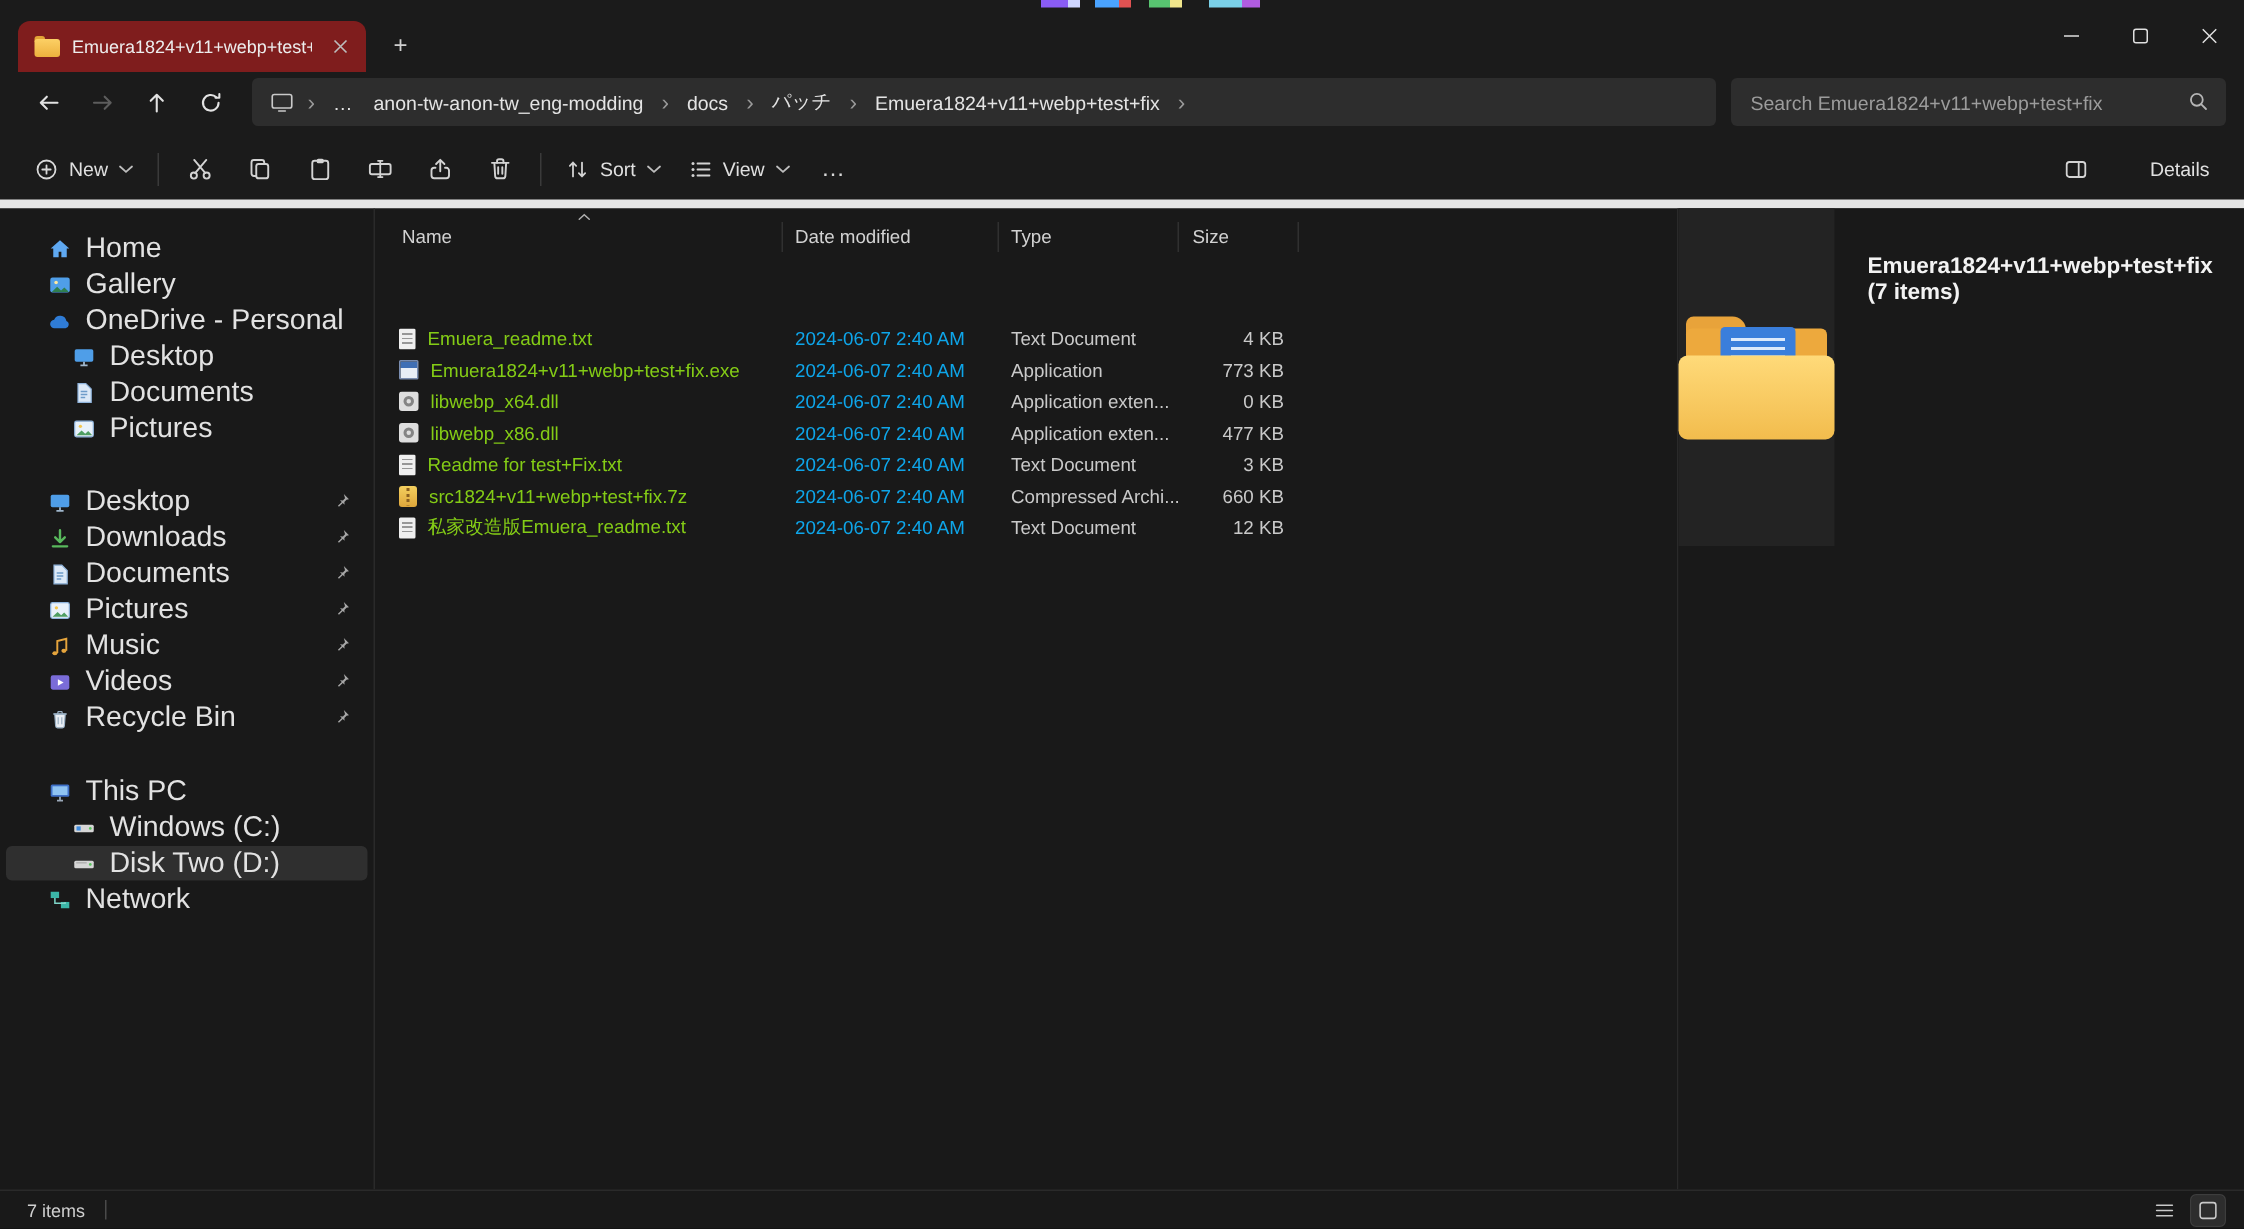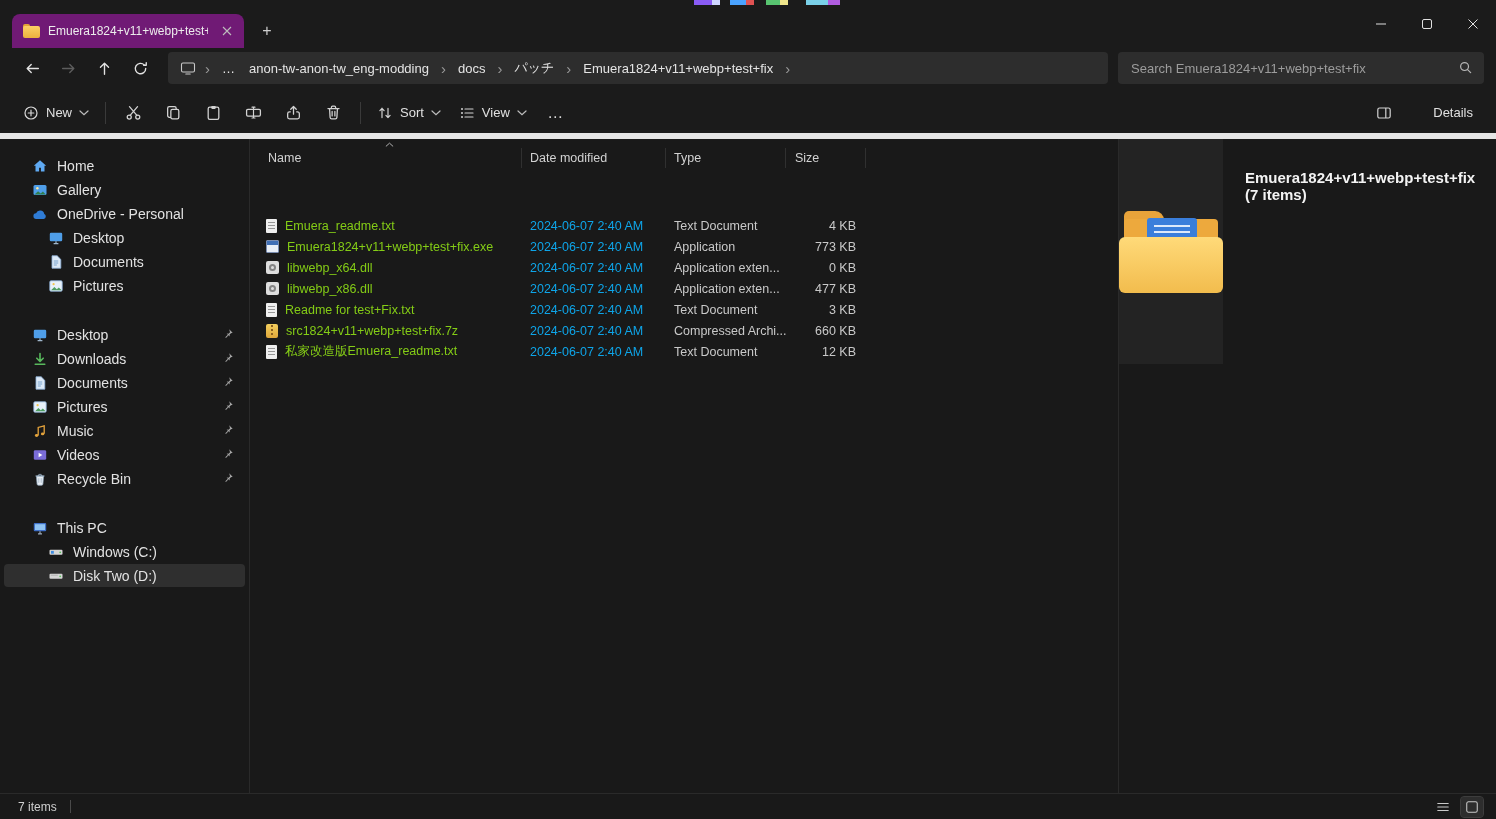--- a/index.html
+++ b/index.html
@@ -5,58 +5,58 @@
   * { margin:0; padding:0; box-sizing:border-box; }
   html,body { background:#101010; }
   body { font-family:"Liberation Sans","DejaVu Sans",sans-serif; width:1496px; height:819px; overflow:hidden; }
 
   .window { position:relative; width:1496px; height:819px; background:#191919; color:#e8e8e8; display:flex; flex-direction:column; overflow:hidden; }
 
   
   .titlebar { position:relative; height:48px; background:#1b1b1b; flex:0 0 auto; display:flex; align-items:flex-end; }
   .peek-strip { position:absolute; top:0; left:688px; width:202px; height:5px;
     background:linear-gradient(90deg,#1b1b1b 0 6px,#8a5cf5 6px 24px,#cfd6ff 24px 32px,#1b1b1b 32px 42px,#4aa3ff 42px 58px,#e05252 58px 66px,#1b1b1b 66px 78px,#58c470 78px 92px,#f0e68c 92px 100px,#1b1b1b 100px 118px,#7ad0e8 118px 140px,#b05ce0 140px 152px,#1b1b1b 152px 202px); }
-  .tab { width:232px; height:34px; background:#701a75; border-radius:8px 8px 0 0; margin-left:12px; display:flex; align-items:center; gap:8px; padding:0 6px 0 11px; }
+  .tab { width:232px; height:34px; background:#7f1d1d; border-radius:8px 8px 0 0; margin-left:12px; display:flex; align-items:center; gap:8px; padding:0 6px 0 11px; }
   .tab-title { flex:1; font-size:12px; color:#ededed; white-space:nowrap; overflow:hidden; }
   .tab-close { width:22px; height:22px; border-radius:4px; display:flex; align-items:center; justify-content:center; flex:0 0 auto; }
   .newtab-btn { width:30px; height:30px; margin:0 0 2px 8px; border-radius:4px; display:flex; align-items:center; justify-content:center; color:#cfcfcf; font-size:16px; }
   .win-controls { position:absolute; right:0; top:0; height:48px; display:flex; }
   .wc-btn { width:46px; height:48px; display:flex; align-items:center; justify-content:center; }
 
   
   .smfolder { position:relative; width:17px; height:14px; flex:0 0 auto; }
   .smfolder::before { content:""; position:absolute; left:0; top:0; width:7px; height:4px; background:#e2a336; border-radius:2px 2px 0 0; }
   .smfolder::after { content:""; position:absolute; left:0; top:2px; width:17px; height:12px; background:linear-gradient(180deg,#fcd065,#edb13e); border-radius:2px; }
 
   
   .navbar { height:44px; background:#1b1b1b; display:flex; align-items:center; padding:0 12px 4px 14px; flex:0 0 auto; }
   .nav-btn { width:36px; height:32px; border-radius:4px; display:flex; align-items:center; justify-content:center; flex:0 0 auto; }
   .breadcrumb { flex:1; height:32px; background:#2d2d2d; border-radius:4px; margin:0 10px 0 10px; display:flex; align-items:center; padding:0 8px; font-size:13px; min-width:0; }
   .crumb { padding:3px 7px; border-radius:4px; color:#e4e4e4; white-space:nowrap; }
   .crumb-sep { width:15px; text-align:center; color:#9a9a9a; font-size:15px; line-height:1; }
   .bc-icon { margin:0 4px 0 4px; display:flex; }
-  .searchbox { position:relative; width:366px; height:32px; background:#2d2d2d; border-radius:4px; flex:0 0 auto; }
+  .searchbox { position:relative; width:330px; height:32px; background:#2d2d2d; border-radius:4px; flex:0 0 auto; }
   .searchbox input { position:absolute; inset:0; background:transparent; border:none; outline:none; color:#dcdcdc; font-size:13px; padding:0 36px 0 13px; font-family:inherit; }
   .searchbox input::placeholder { color:#9c9c9c; }
   .search-ic { position:absolute; right:11px; top:8px; }
 
   
   .toolbar { height:47px; background:#1b1b1b; border-bottom:6px solid #e5e5e5; display:flex; align-items:center; padding:0 14px; flex:0 0 auto; }
   .tool-btn { height:36px; border-radius:4px; display:flex; align-items:center; justify-content:center; gap:7px; padding:0 9px; color:#e0e0e0; font-size:13px; flex:0 0 auto; }
   .tool-ic { width:40px; }
   .tb-div { width:1px; height:22px; background:#3a3a3a; margin:0 7px; flex:0 0 auto; }
   .more-dots { font-size:16px; color:#d8d8d8; letter-spacing:1px; }
   .toolbar-right { margin-left:auto;gap:41px; }
 
   
   .content { flex:1; display:flex; min-height:0; background:#191919; }
 
   
   .sidebar { width:250px; flex:0 0 auto; border-right:1px solid #2a2a2a; padding-top:14px; overflow:hidden; }
-  .side-item { height:23px; margin:1px 4px; border-radius:4px; display:flex; align-items:center; gap:9px; padding-left:28px; padding-right:8px; font-size:14px; color:#e2e2e2; position:relative; white-space:nowrap; }
+  .side-item { height:23px; margin:1px 4px; border-radius:4px; display:flex; align-items:center; gap:9px; padding-left:28px; padding-right:8px; font-size:19px; color:#e2e2e2; position:relative; white-space:nowrap; }
   .side-item.child { padding-left:44px; }
   .side-item.selected { background:#2f2f2f; }
   .side-item .sicon { width:16px; height:16px; flex:0 0 auto; display:flex; align-items:center; justify-content:center; }
   .pin { position:absolute; right:11px; top:5px; }
   .side-gap { height:24px; }
 
   
   .main { flex:1; min-width:0; border-right:1px solid #2a2a2a; display:flex; flex-direction:column; padding-top:5px;gap:36px; }
   .list-header { display:flex; height:28px; position:relative; font-size:12.5px; color:#d2d2d2; align-items:center; }
   .hcell { height:20px; display:flex; align-items:center; border-right:1px solid #303030; }
@@ -466,20 +466,30 @@
       <div class="side-item child selected">
         <span class="sicon">
             <svg width="16" height="16" viewBox="0 0 16 16">
               <rect x="1.5" y="5.8" width="13" height="5" rx="1" fill="#d6d6d6"></rect>
               <path d="M2.8 7.2h7" stroke="#b2b2b2" stroke-width="1"></path>
               <circle cx="12.2" cy="8.3" r=".9" fill="#58c45c"></circle>
             </svg>
           </span>
         <span>Disk Two (D:)</span>
       </div>
+      <div class="side-item">
+        <span class="sicon">
+            <svg width="16" height="16" viewBox="0 0 16 16">
+              <rect x="1.8" y="2.5" width="5.6" height="4.2" fill="#3bb7a8"></rect>
+              <rect x="8.6" y="9.3" width="5.6" height="4.2" fill="#3bb7a8"></rect>
+              <path d="M4.6 6.7v3.5h6.8v-.9" fill="none" stroke="#7fd6c9" stroke-width="1"></path>
+            </svg>
+          </span>
+        <span>Network</span>
+      </div>
     </aside>
 
     <div class="main">
       <div class="list-header">
         <svg class="sort-caret" width="9" height="5" viewBox="0 0 10 6">
             <path d="M1 5l4-3.6L9 5" stroke="#b0b0b0" stroke-width="1.2" fill="none" stroke-linecap="round"></path>
           </svg>
         <span class="hcell hc-name">Name</span>
         <span class="hcell hc-date">Date modified</span>
         <span class="hcell hc-type">Type</span>

